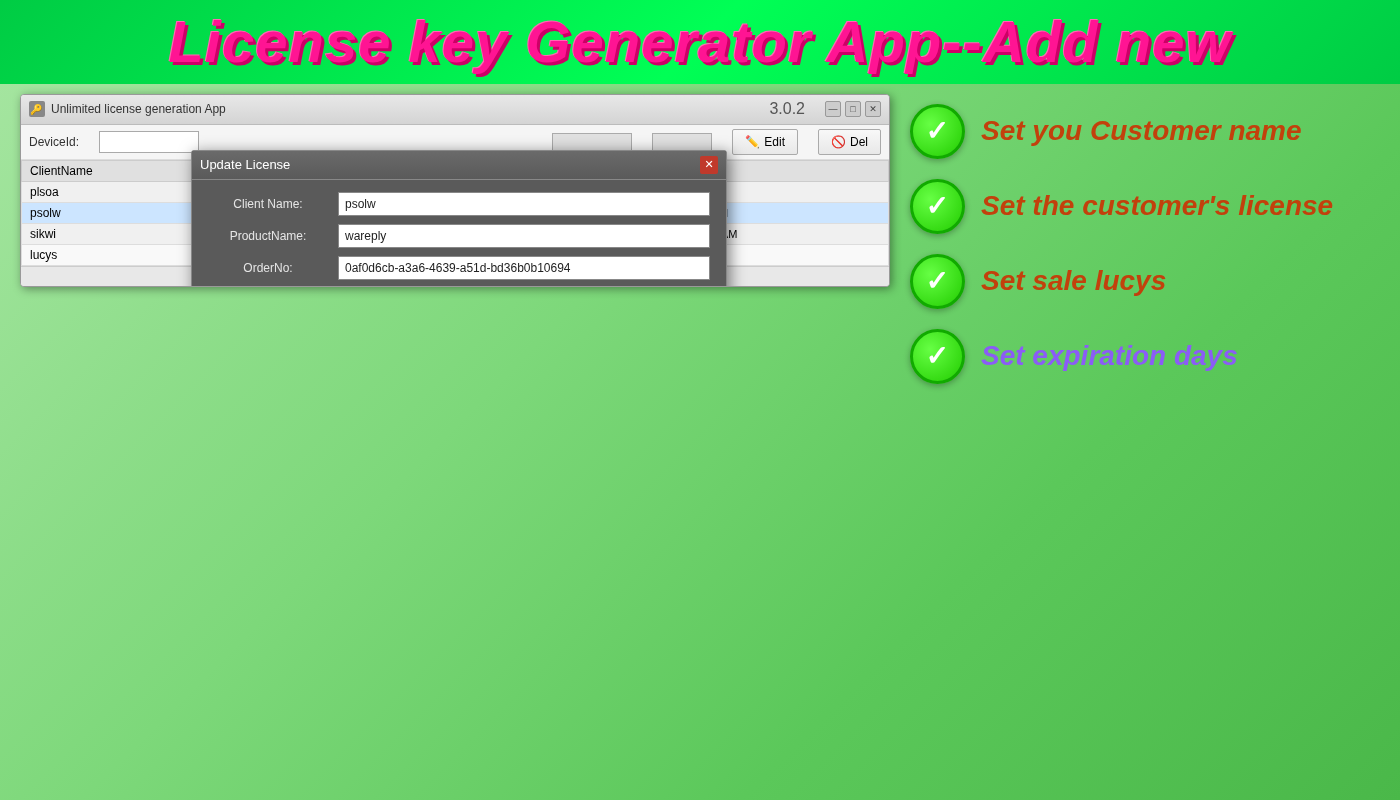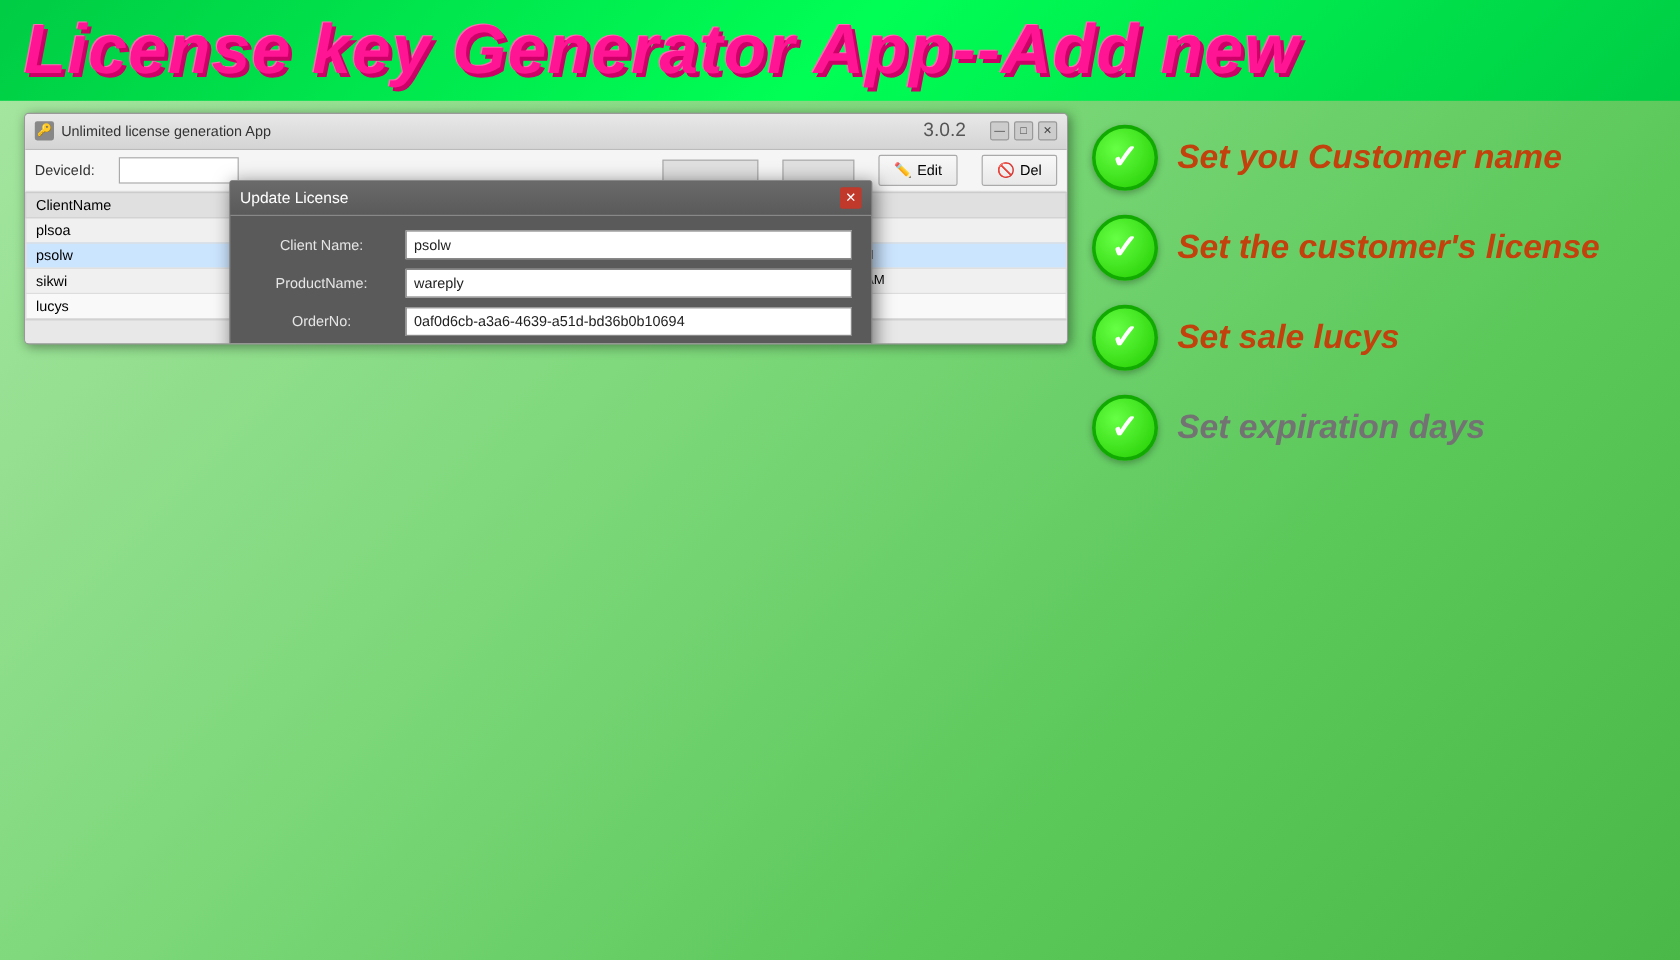--- a/index.html
+++ b/index.html
@@ -10,21 +10,21 @@
       overflow: hidden;
       font-family: 'Segoe UI', Arial, sans-serif;
       background: linear-gradient(135deg, #a8e6a3 0%, #7dd87a 40%, #5bc85a 70%, #4ab849 100%);
       display: flex;
       flex-direction: column;
     }
 
     
     .header {
       background: linear-gradient(135deg, #00cc44 0%, #00ff55 50%, #00cc44 100%);
-      text-align: left;
+      text-align: center;
       padding: 10px 20px;
       flex-shrink: 0;
     }
 
     .header-title {
       font-size: 58px;
       font-weight: 900;
       color: #ff1493;
       text-shadow: 3px 3px 0px #cc0066, -1px -1px 0 #ff69b4;
       font-style: italic;
@@ -281,21 +281,21 @@
       line-height: 1;
     }
 
     .feature-text {
       font-size: 28px;
       font-weight: 900;
       font-style: italic;
     }
 
     .feature-text.blue { color: #c2410c; }
-    .feature-text.red { color: #737373; }
+    .feature-text.red { color: #8b5cf6; }
 
     
     .status-bar {
       background: #e8e8e8;
       border-top: 1px solid #ccc;
       height: 20px;
       display: flex;
       align-items: center;
       padding: 0 6px;
     }

